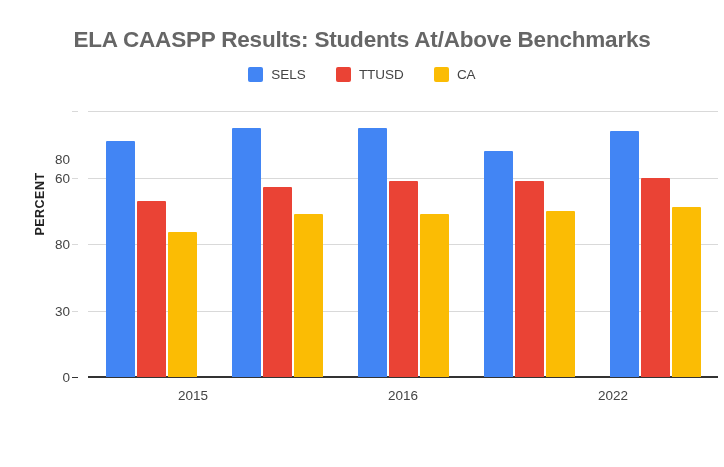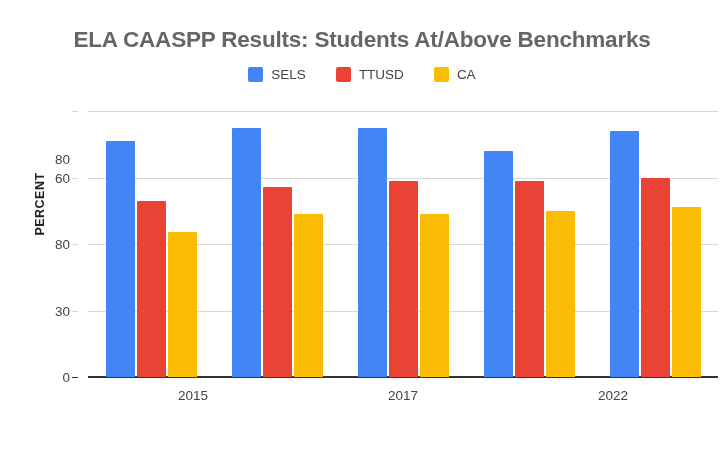--- a/index.html
+++ b/index.html
@@ -227,19 +227,19 @@
       </div>
       <div class="group">
         <div class="bar" style="height: 246.05px; background: rgb(66, 133, 244);"></div>
         <div class="bar" style="height: 199.5px; background: rgb(234, 67, 53);"></div>
         <div class="bar" style="height: 169.575px; background: rgb(251, 188, 4);"></div>
       </div>
     </div>
 
   <div class="xlabels" id="xlabels">
       <div class="xlabel">2015</div>
-      <div class="xlabel">2017</div>
+      <div class="xlabel">2016</div>
       <div class="xlabel">2022</div>
     </div>
 
   <div class="axis-title-y">PERCENT</div>
 
 </div>
 
 </body></html>

